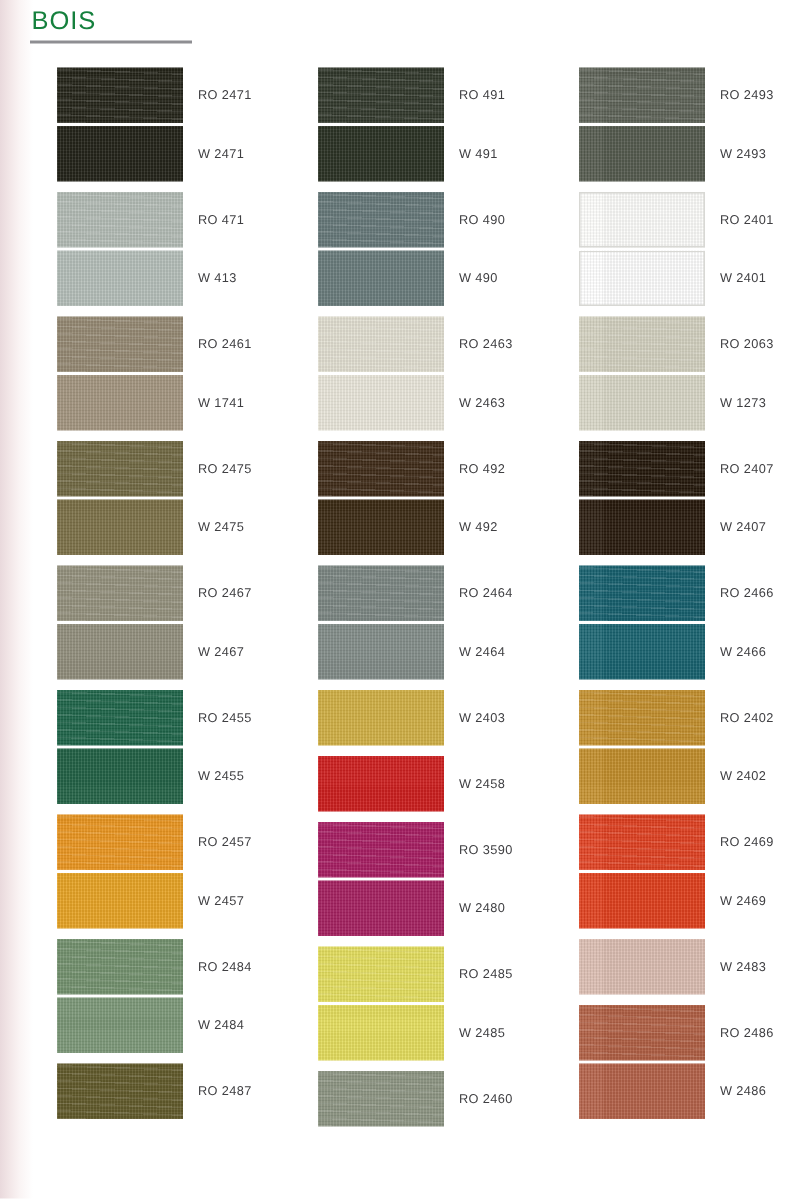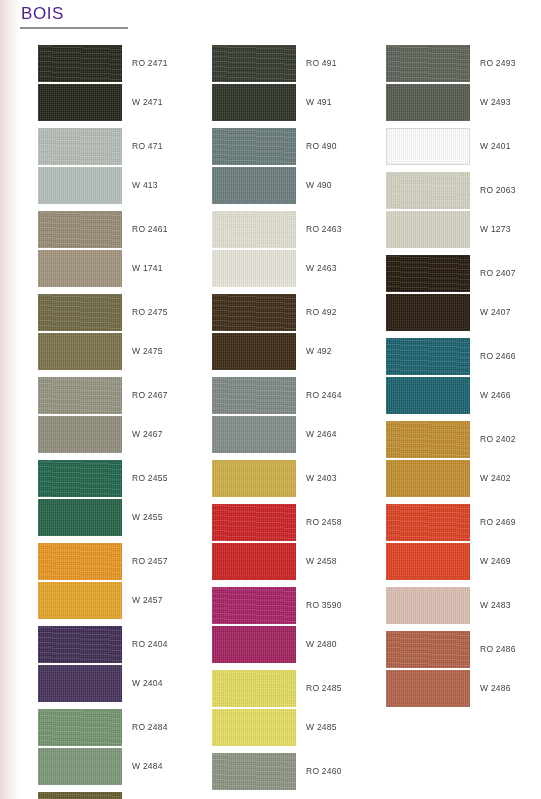--- a/index.html
+++ b/index.html
@@ -36,21 +36,21 @@
   
   .title-block {
     position: absolute;
     left: 20px;
     top: 4px;
     width: 118px;
   }
   .title-text {
     font-size: 17px;
     letter-spacing: 0.6px;
-    color: #4c1d95;
+    color: #15803d;
     font-weight: 400;
     line-height: 20px;
     padding-left: 1px;
   }
   .title-rule {
     margin-top: 3px;
     height: 2px;
     width: 108px;
     background: #8e8e92;
   }
@@ -213,30 +213,20 @@
             <div class="swatch ro" style="background-color: rgb(232, 148, 31);"></div>
             <div class="swatch-label">RO 2457</div>
           </div>
           <div class="swatch-row">
             <div class="swatch" style="background-color: rgb(232, 165, 38);"></div>
             <div class="swatch-label">W 2457</div>
           </div>
         </div>
         <div class="group">
           <div class="swatch-row">
-            <div class="swatch ro" style="background-color: rgb(61, 42, 82);"></div>
-            <div class="swatch-label">RO 2404</div>
-          </div>
-          <div class="swatch-row">
-            <div class="swatch" style="background-color: rgb(69, 48, 90);"></div>
-            <div class="swatch-label">W 2404</div>
-          </div>
-        </div>
-        <div class="group">
-          <div class="swatch-row">
             <div class="swatch ro" style="background-color: rgb(116, 146, 111);"></div>
             <div class="swatch-label">RO 2484</div>
           </div>
           <div class="swatch-row">
             <div class="swatch" style="background-color: rgb(123, 151, 119);"></div>
             <div class="swatch-label">W 2484</div>
           </div>
         </div>
         <div class="group">
           <div class="swatch-row">
@@ -297,24 +287,20 @@
           </div>
         </div>
         <div class="group">
           <div class="swatch-row">
             <div class="swatch" style="background-color: rgb(207, 174, 67);"></div>
             <div class="swatch-label">W 2403</div>
           </div>
         </div>
         <div class="group">
           <div class="swatch-row">
-            <div class="swatch ro" style="background-color: rgb(204, 31, 34);"></div>
-            <div class="swatch-label">RO 2458</div>
-          </div>
-          <div class="swatch-row">
             <div class="swatch" style="background-color: rgb(205, 31, 31);"></div>
             <div class="swatch-label">W 2458</div>
           </div>
         </div>
         <div class="group">
           <div class="swatch-row">
             <div class="swatch ro" style="background-color: rgb(168, 31, 99);"></div>
             <div class="swatch-label">RO 3590</div>
           </div>
           <div class="swatch-row">
@@ -345,20 +331,24 @@
             <div class="swatch ro" style="background-color: rgb(91, 96, 85);"></div>
             <div class="swatch-label">RO 2493</div>
           </div>
           <div class="swatch-row">
             <div class="swatch" style="background-color: rgb(85, 91, 79);"></div>
             <div class="swatch-label">W 2493</div>
           </div>
         </div>
         <div class="group">
           <div class="swatch-row">
+            <div class="swatch ro pale-outline" style="background-color: rgb(253, 253, 251);"></div>
+            <div class="swatch-label">RO 2401</div>
+          </div>
+          <div class="swatch-row">
             <div class="swatch pale-outline" style="background-color: rgb(255, 255, 255);"></div>
             <div class="swatch-label">W 2401</div>
           </div>
         </div>
         <div class="group">
           <div class="swatch-row">
             <div class="swatch ro" style="background-color: rgb(211, 209, 192);"></div>
             <div class="swatch-label">RO 2063</div>
           </div>
           <div class="swatch-row">

